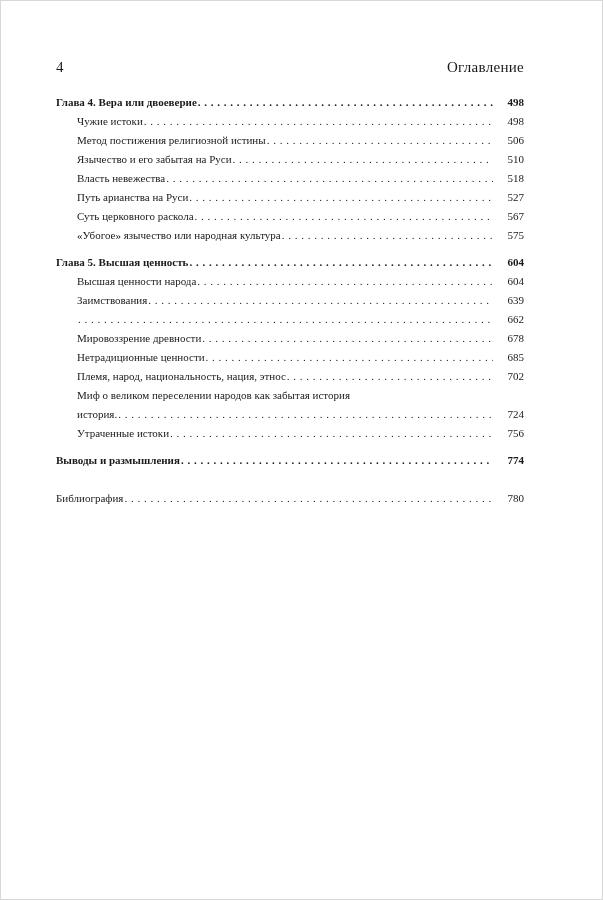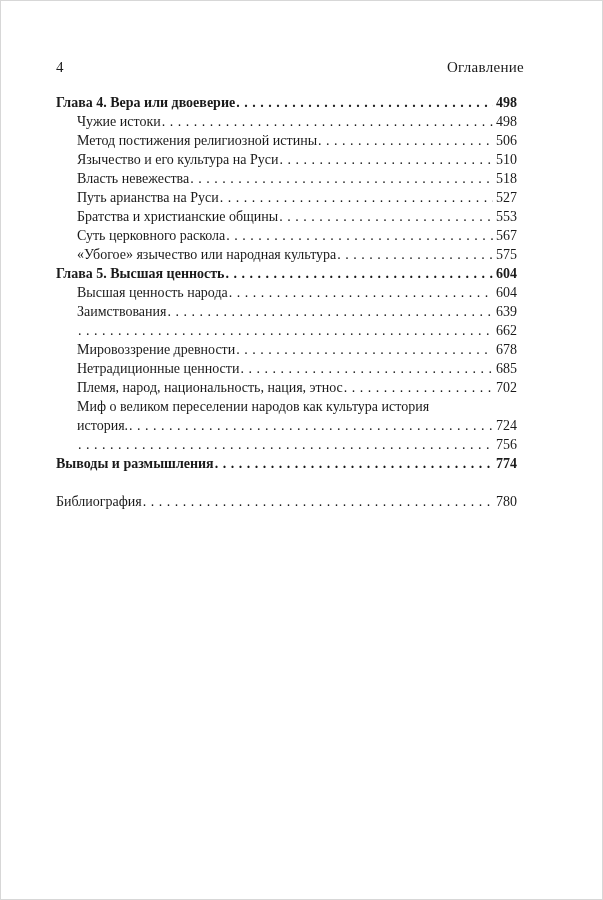--- a/index.html
+++ b/index.html
@@ -37,26 +37,26 @@
     font-size: 15px;
     letter-spacing: 0.3px;
   }
   .toc {
     position: absolute;
     top: 92px;
     left: 55px;
     right: 78px;
   }
   .toc-entry {
-    font-size: 14px;
+    font-size: 11px;
     line-height: 19px;
   }
   .toc-entry.bold { font-weight: bold; }
   .toc-entry.indent { padding-left: 21px; }
-  .toc-entry.space-sm { }
+  .toc-entry.space-sm { margin-top: 8px; }
   .toc-entry.space-lg { margin-top: 19px; }
   .entry-row {
     display: flex;
     align-items: baseline;
   }
   .entry-wrap-line {
     white-space: nowrap;
   }
   .label {
     white-space: nowrap;
@@ -69,21 +69,21 @@
     margin: 0 3px 0 1px;
     min-width: 12px;
   }
   .dots::after {
     content: ". . . . . . . . . . . . . . . . . . . . . . . . . . . . . . . . . . . . . . . . . . . . . . . . . . . . . . . . . . . . . . . . . . . . . . . . . . . . . . . . . . . . . . . . . . . . . . . . . . . . . . . . . . . . . . . . . . . . . . . .";
     letter-spacing: 0.5px;
   }
   .page-num {
     flex: 0 0 auto;
     min-width: 28px;
-    text-align: left;
+    text-align: right;
     white-space: nowrap;
   }
 </style>
 </head>
 <body>
 
 <div class="page">
 
   <div class="running-head">
     <span class="folio">4</span>
@@ -111,21 +111,21 @@
 
     <div class="entry-row">
       <span class="label">Метод постижения религиозной истины</span>
       <span class="dots"></span>
       <span class="page-num">506</span>
     </div>
   </div>
       <div class="toc-entry indent">
 
     <div class="entry-row">
-      <span class="label">Язычество и его культура на Руси</span>
+      <span class="label">Язычество и его забытая на Руси</span>
       <span class="dots"></span>
       <span class="page-num">510</span>
     </div>
   </div>
       <div class="toc-entry indent">
 
     <div class="entry-row">
       <span class="label">Власть невежества</span>
       <span class="dots"></span>
       <span class="page-num">518</span>
@@ -135,28 +135,20 @@
 
     <div class="entry-row">
       <span class="label">Путь арианства на Руси</span>
       <span class="dots"></span>
       <span class="page-num">527</span>
     </div>
   </div>
       <div class="toc-entry indent">
 
     <div class="entry-row">
-      <span class="label">Братства и христианские общины</span>
-      <span class="dots"></span>
-      <span class="page-num">553</span>
-    </div>
-  </div>
-      <div class="toc-entry indent">
-
-    <div class="entry-row">
       <span class="label">Суть церковного раскола</span>
       <span class="dots"></span>
       <span class="page-num">567</span>
     </div>
   </div>
       <div class="toc-entry indent">
 
     <div class="entry-row">
       <span class="label">«Убогое» язычество или народная культура</span>
       <span class="dots"></span>
@@ -167,21 +159,21 @@
 
     <div class="entry-row">
       <span class="label">Глава 5. Высшая ценность</span>
       <span class="dots"></span>
       <span class="page-num">604</span>
     </div>
   </div>
       <div class="toc-entry indent">
 
     <div class="entry-row">
-      <span class="label">Высшая ценность народа</span>
+      <span class="label">Высшая ценности народа</span>
       <span class="dots"></span>
       <span class="page-num">604</span>
     </div>
   </div>
       <div class="toc-entry indent">
 
     <div class="entry-row">
       <span class="label">Заимствования</span>
       <span class="dots"></span>
       <span class="page-num">639</span>
@@ -212,30 +204,31 @@
   </div>
       <div class="toc-entry indent">
 
     <div class="entry-row">
       <span class="label">Племя, народ, национальность, нация, этнос</span>
       <span class="dots"></span>
       <span class="page-num">702</span>
     </div>
   </div>
       <div class="toc-entry indent">
-    <div class="entry-wrap-line">Миф о великом переселении народов как культура история</div>
+    <div class="entry-wrap-line">Миф о великом переселении народов как забытая история</div>
     <div class="entry-row">
       <span class="label">история.</span>
       <span class="dots"></span>
       <span class="page-num">724</span>
     </div>
   </div>
       <div class="toc-entry indent">
 
     <div class="entry-row">
+      <span class="label">Утраченные истоки</span>
       <span class="dots"></span>
       <span class="page-num">756</span>
     </div>
   </div>
       <div class="toc-entry bold space-sm">
 
     <div class="entry-row">
       <span class="label">Выводы и размышления</span>
       <span class="dots"></span>
       <span class="page-num">774</span>

